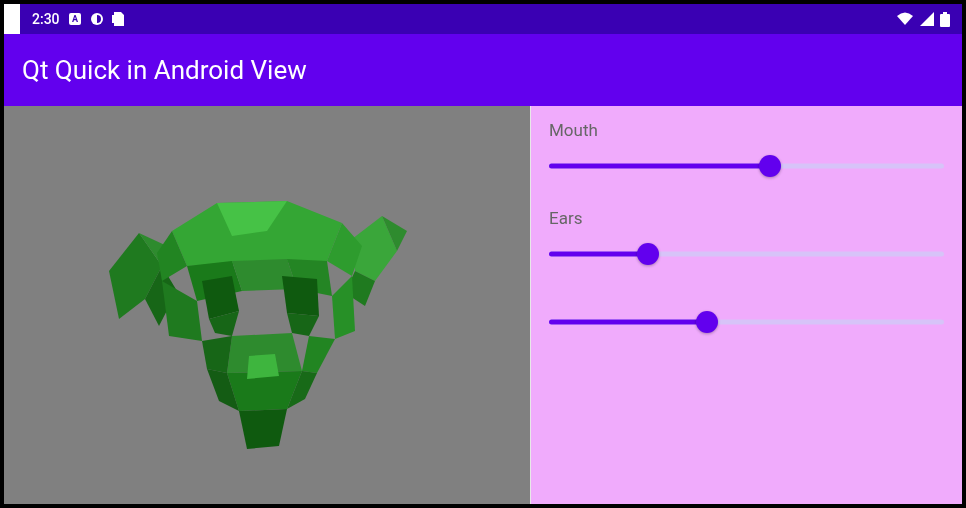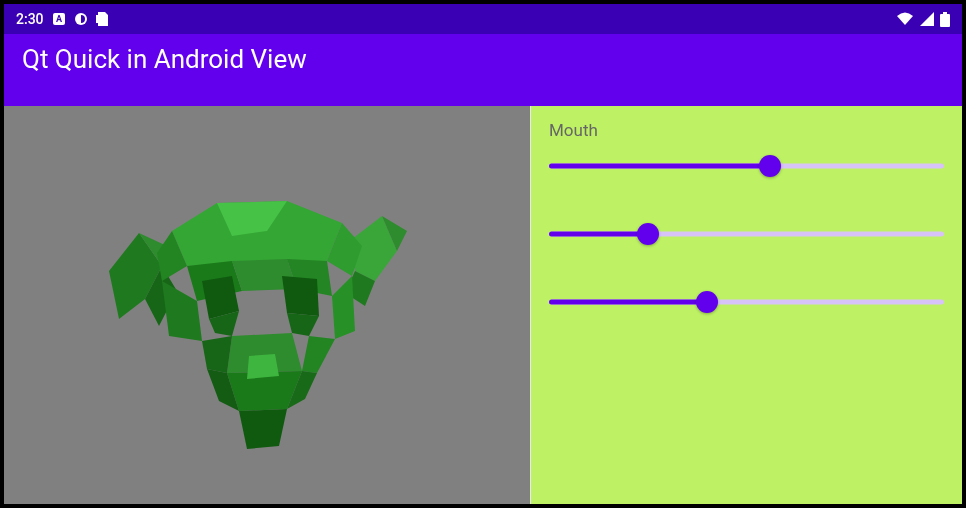--- a/index.html
+++ b/index.html
@@ -30,20 +30,21 @@
     .status-bar {
       height: 30px;
       background: #3a00b3;
       color: #fff;
       display: flex;
       align-items: center;
       justify-content: space-between;
       padding: 0 12px;
       font-size: 14px;
       font-weight: 500;
+      margin-left: 16px;
     }
     .status-left {
       display: flex;
       align-items: center;
       gap: 8px;
     }
     .status-right {
       display: flex;
       align-items: center;
       gap: 6px;
@@ -51,21 +52,21 @@
     .status-icon {
       display: inline-flex;
       align-items: center;
       justify-content: center;
     }
     .title-bar {
       height: 72px;
       background: #6200ee;
       color: #fff;
       display: flex;
-      align-items: flex-start;
+      align-items: center;
       padding: 10px 18px;
       font-size: 26px;
       font-weight: 400;
     }
     .content {
       flex: 1;
       display: flex;
       min-height: 0;
     }
     .viewport-3d {
@@ -73,21 +74,21 @@
       background: #808080;
       position: relative;
       min-width: 0;
     }
     .viewport-3d svg {
       width: 100%;
       height: 100%;
     }
     .controls {
       width: 432px;
-      background: #bef264;
+      background: #f0abfc;
       padding: 14px 18px;
       display: flex;
       flex-direction: column;
       gap: 0;
       border-left: 1px solid #e8e8e8;
     }
     .control-group {
       display: flex;
       flex-direction: column;
       margin-bottom: 22px;
@@ -231,20 +232,21 @@
         <div class="control-group">
           <span class="control-label">Mouth</span>
           <div class="slider">
             <div class="slider-track slider-track-inactive"></div>
             <div class="slider-track slider-track-active" style="width:56%"></div>
             <div class="slider-thumb" style="left:56%"></div>
           </div>
         </div>
 
         <div class="control-group">
+          <span class="control-label">Ears</span>
           <div class="slider">
             <div class="slider-track slider-track-inactive"></div>
             <div class="slider-track slider-track-active" style="width:25%"></div>
             <div class="slider-thumb" style="left:25%"></div>
           </div>
         </div>
 
         <div class="control-group">
           <div class="slider">
             <div class="slider-track slider-track-inactive"></div>

